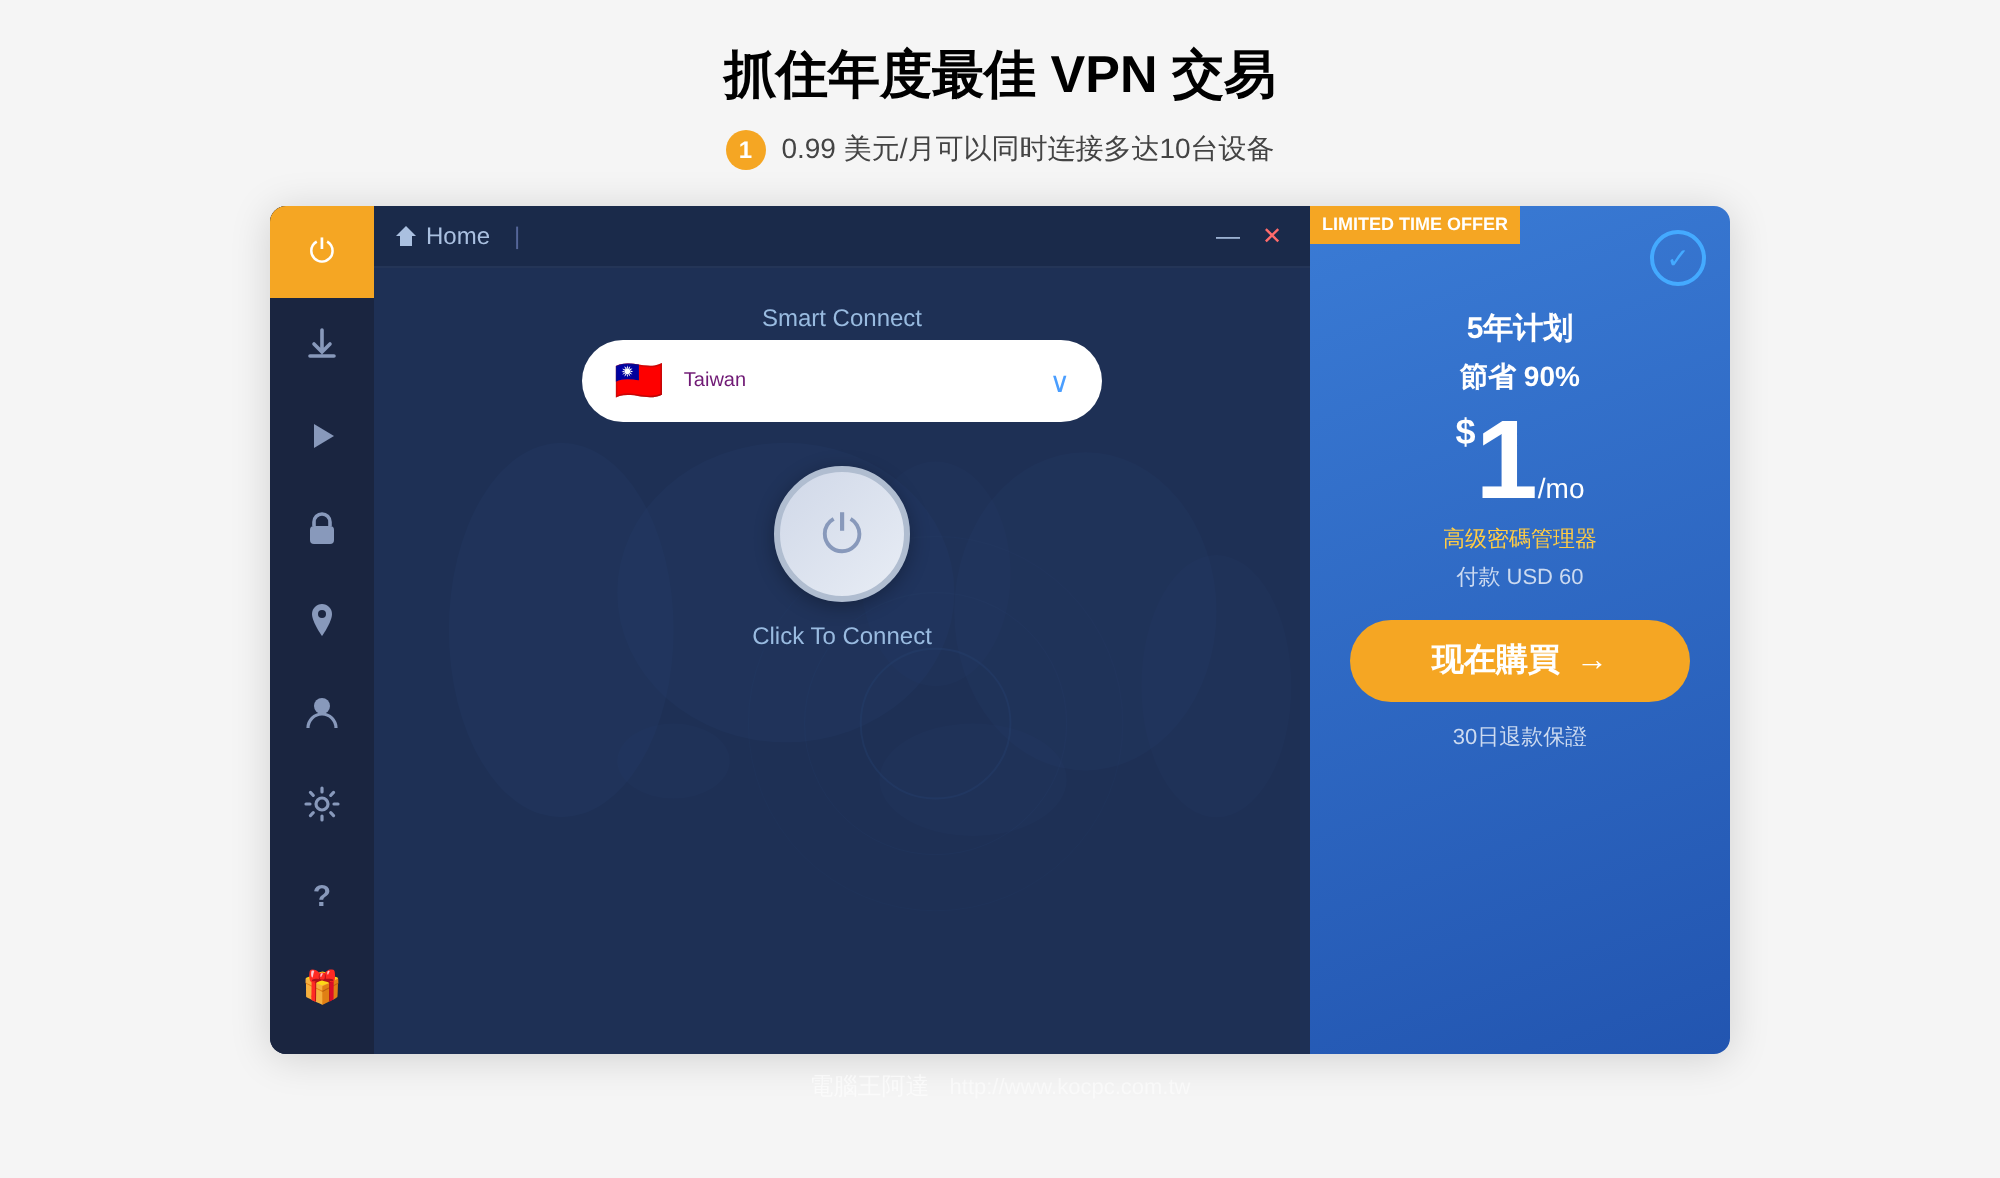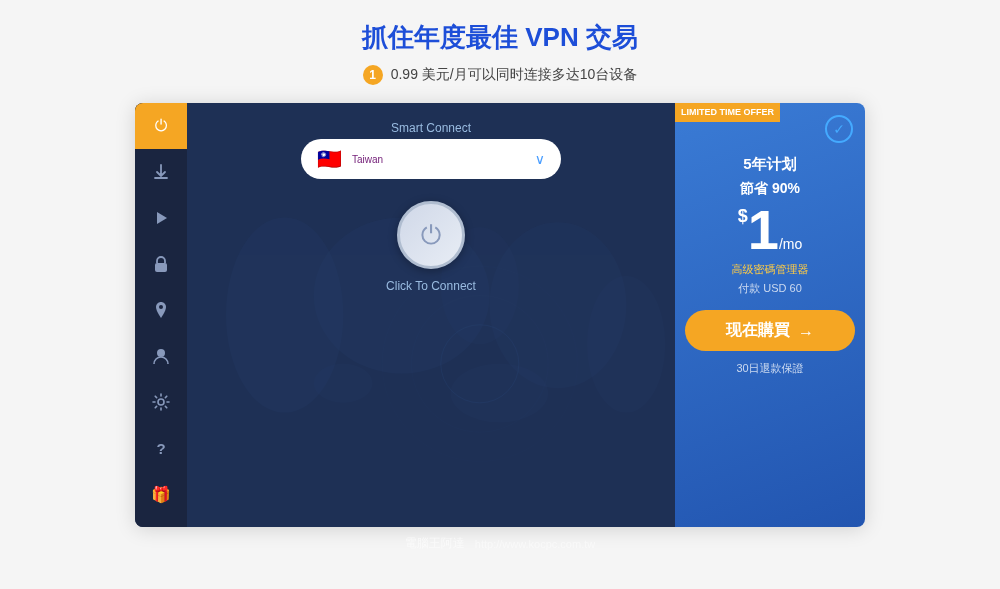--- a/index.html
+++ b/index.html
@@ -9,21 +9,21 @@
       width: 1000px;
       min-height: 589px;
       display: flex;
       flex-direction: column;
       align-items: center;
       padding: 20px 10px 10px;
     }
     .page-title {
       font-size: 26px;
       font-weight: bold;
-      color: #1d4ed8;
+      color: #000000;
       margin-bottom: 10px;
       text-align: center;
     }
     .subtitle-row {
       display: flex;
       align-items: center;
       gap: 8px;
       margin-bottom: 18px;
     }
     .badge-num {
@@ -234,21 +234,21 @@
     }
     .vpn-footer {
       text-align: right;
       padding: 4px 10px;
       font-size: 10px;
       color: #6677aa;
       z-index: 1;
     }
     
     .pricing-card {
-      width: 190px;
+      width: 210px;
       background: linear-gradient(160deg, #3a7bd5 0%, #2255b0 100%);
       display: flex;
       flex-direction: column;
       align-items: center;
       padding: 0 0 16px 0;
       position: relative;
       flex-shrink: 0;
     }
     .limited-badge {
       position: absolute;
@@ -419,20 +419,32 @@
           <ellipse cx="380" cy="140" rx="70" ry="85" fill="#4a7acc" opacity="0.25"></ellipse>
           <ellipse cx="450" cy="180" rx="40" ry="70" fill="#4a7acc" opacity="0.2"></ellipse>
           <ellipse cx="160" cy="220" rx="30" ry="20" fill="#4a7acc" opacity="0.2"></ellipse>
           <ellipse cx="320" cy="230" rx="50" ry="30" fill="#4a7acc" opacity="0.2"></ellipse>
           <circle cx="300" cy="200" r="40" fill="none" stroke="#4a9eff" stroke-width="1" opacity="0.4"></circle>
           <circle cx="300" cy="200" r="70" fill="none" stroke="#4a9eff" stroke-width="0.5" opacity="0.2"></circle>
           <circle cx="300" cy="200" r="100" fill="none" stroke="#4a9eff" stroke-width="0.5" opacity="0.15"></circle>
         </svg>
       </div>
 
+      <div class="vpn-titlebar">
+        <div class="titlebar-home">
+          <svg width="12" height="12" viewBox="0 0 12 12" fill="#aac0e0">
+              <path d="M1 6L6 1l5 5"></path>
+              <rect x="3" y="6" width="6" height="5" fill="#aac0e0"></rect>
+            </svg>
+          <span>Home</span>
+          <span style="margin-left:8px;color:#556699;">|</span>
+        </div>
+        <div class="win-btn">—</div>
+        <div class="win-btn close">✕</div>
+      </div>
 
       <div class="vpn-body">
         <div class="smart-connect-label">Smart Connect</div>
 
 
         <div class="location-dropdown">
           <span class="flag-icon">🇹🇼</span>
           <span class="location-name">Taiwan</span>
           <span class="dropdown-arrow">∨</span>
         </div>

